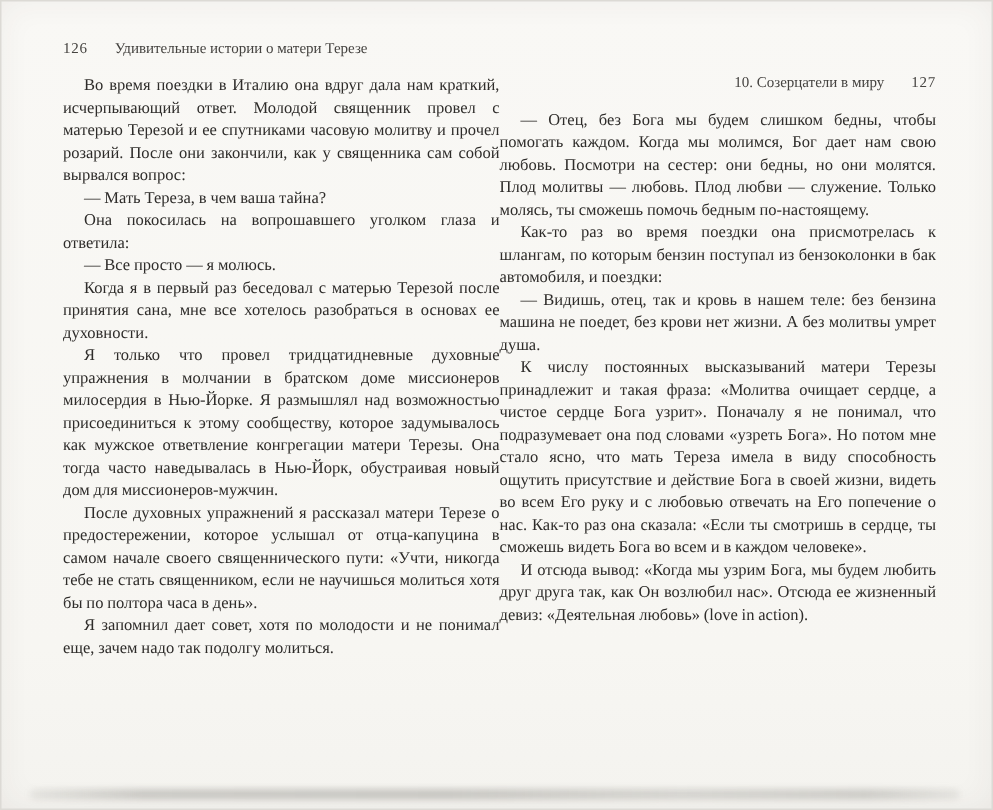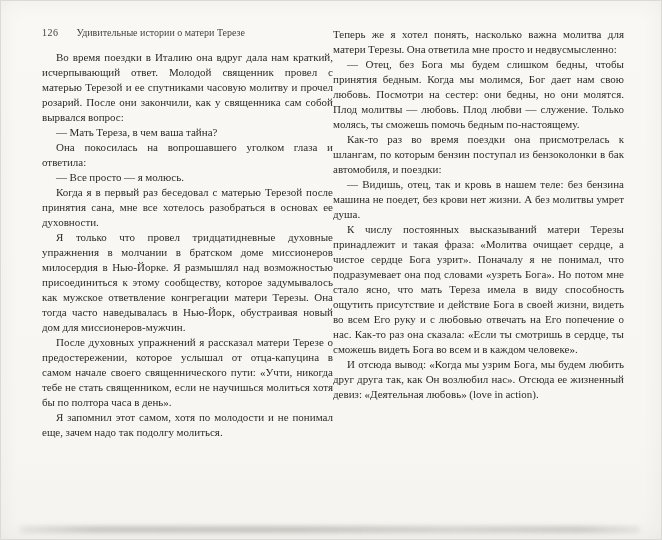--- a/index.html
+++ b/index.html
@@ -17,20 +17,21 @@
     position: relative;
     width: 662px;
     height: 540px;
     background: linear-gradient(180deg, #f9f8f5 0%, #f7f6f2 80%, #f4f3ef 100%);
     box-shadow: inset 0 0 0 1px #dcdad5, inset 0 0 22px rgba(60,58,52,0.06);
     overflow: hidden;
   }
   .spread {
     display: flex;
     padding: 27px 38px 0 42px;
+    align-items: center;
   }
   .page {
     flex: 1;
     min-width: 0;
     color: #2e2c2a;
   }
   .page-header {
     display: flex;
     align-items: baseline;
     font-size: 10px;
@@ -90,28 +91,31 @@
         <span class="running-title">Удивительные истории о матери Терезе</span>
       </div>
       <div class="body-text">
           <p>Во время поездки в Италию она вдруг дала нам краткий, исчерпывающий ответ. Молодой священник провел с матерью Терезой и ее спутниками часовую молитву и прочел розарий. После они закончили, как у священника сам собой вырвался вопрос:</p>
           <p>— Мать Тереза, в чем ваша тайна?</p>
           <p>Она покосилась на вопрошавшего уголком глаза и ответила:</p>
           <p>— Все просто — я молюсь.</p>
           <p>Когда я в первый раз беседовал с матерью Терезой после принятия сана, мне все хотелось разобраться в основах ее духовности.</p>
           <p>Я только что провел тридцатидневные духовные упражнения в молчании в братском доме миссионеров милосердия в Нью-Йорке. Я размышлял над возможностью присоединиться к этому сообществу, которое задумывалось как мужское ответвление конгрегации матери Терезы. Она тогда часто наведывалась в Нью-Йорк, обустраивая новый дом для миссионеров-мужчин.</p>
           <p>После духовных упражнений я рассказал матери Терезе о предостережении, которое услышал от отца-капуцина в самом начале своего священнического пути: «Учти, никогда тебе не стать священником, если не научишься молиться хотя бы по полтора часа в день».</p>
-          <p>Я запомнил этот самом, хотя по молодости и не понимал еще, зачем надо так подолгу молиться.</p>
+          <p>Я запомнил дает совет, хотя по молодости и не понимал еще, зачем надо так подолгу молиться.</p>
         </div>
     </div>
 
     <div class="page">
+      <div class="page-header right-align">
+        <span class="running-title">10. Созерцатели в миру</span>
+        <span class="page-number">127</span>
+      </div>
       <div class="body-text">
-          <p class="no-indent">Теперь же я хотел понять, насколько важна молитва для матери Терезы. Она ответила мне просто и недвусмысленно:</p>
-          <p>— Отец, без Бога мы будем слишком бедны, чтобы принятия бедным. Когда мы молимся, Бог дает нам свою любовь. Посмотри на сестер: они бедны, но они молятся. Плод молитвы — любовь. Плод любви — служение. Только молясь, ты сможешь помочь бедным по-настоящему.</p>
+          <p>— Отец, без Бога мы будем слишком бедны, чтобы помогать каждом. Когда мы молимся, Бог дает нам свою любовь. Посмотри на сестер: они бедны, но они молятся. Плод молитвы — любовь. Плод любви — служение. Только молясь, ты сможешь помочь бедным по-настоящему.</p>
           <p>Как-то раз во время поездки она присмотрелась к шлангам, по которым бензин поступал из бензоколонки в бак автомобиля, и поездки:</p>
           <p>— Видишь, отец, так и кровь в нашем теле: без бензина машина не поедет, без крови нет жизни. А без молитвы умрет душа.</p>
           <p>К числу постоянных высказываний матери Терезы принадлежит и такая фраза: «Молитва очищает сердце, а чистое сердце Бога узрит». Поначалу я не понимал, что подразумевает она под словами «узреть Бога». Но потом мне стало ясно, что мать Тереза имела в виду способность ощутить присутствие и действие Бога в своей жизни, видеть во всем Его руку и с любовью отвечать на Его попечение о нас. Как-то раз она сказала: «Если ты смотришь в сердце, ты сможешь видеть Бога во всем и в каждом человеке».</p>
           <p>И отсюда вывод: «Когда мы узрим Бога, мы будем любить друг друга так, как Он возлюбил нас». Отсюда ее жизненный девиз: «Деятельная любовь» (love in action).</p>
         </div>
     </div>
 
   </div>
   <div class="bottom-edge-shadow"></div>
 </div>

